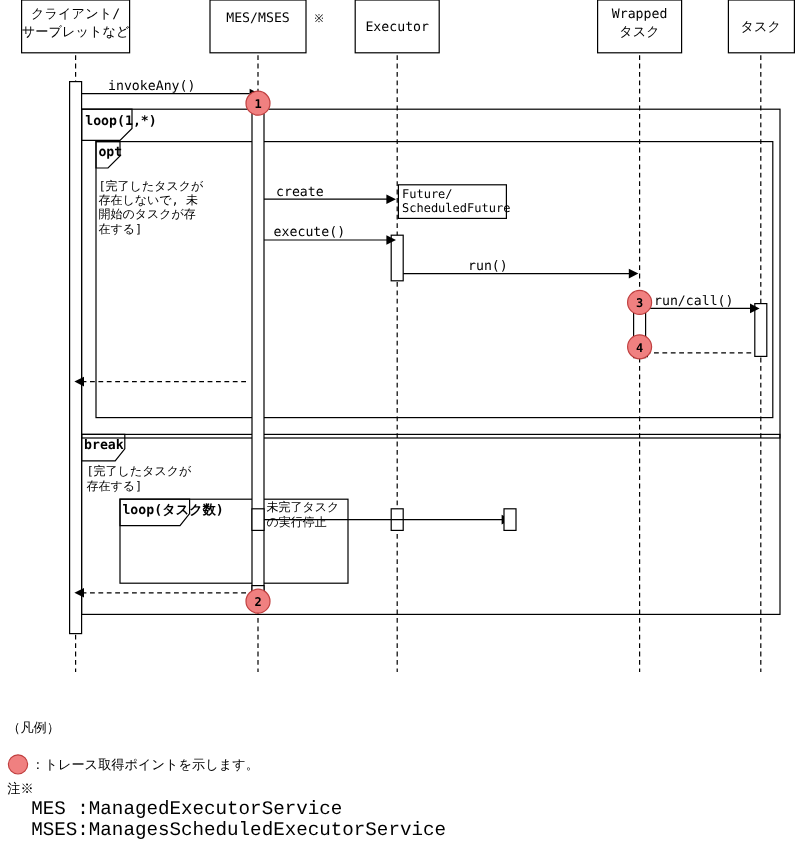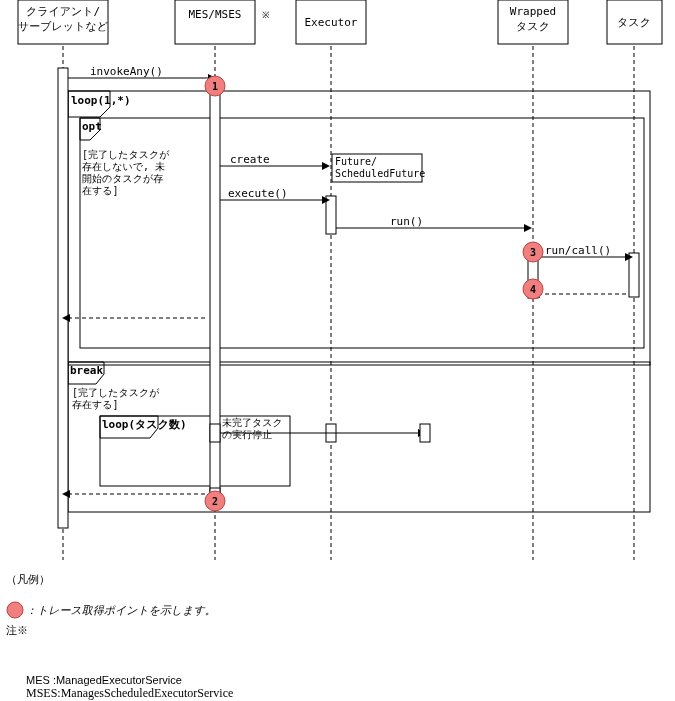--- a/index.html
+++ b/index.html
@@ -152,24 +152,24 @@
   <text x="533" y="15" font-family="monospace" font-size="11" text-anchor="middle">Wrapped</text>
   <text x="533" y="30" font-family="monospace" font-size="11" text-anchor="middle">タスク</text>
 
   <rect x="607" y="0" width="55" height="44" fill="white" stroke="#000" stroke-width="1"></rect>
   <text x="634" y="26" font-family="monospace" font-size="11" text-anchor="middle">タスク</text>
 
 </svg>
 
 <div style="position:absolute; bottom:0; left:6px; width:660px;">
   <div style="font-family:monospace;font-size:11px;margin-bottom:14px;">（凡例）</div>
-  <div style="display:flex;align-items:center;margin-bottom:4px;font-style:italic;">
+  <div style="display:flex;align-items:center;margin-bottom:4px;">
     <svg width="18" height="18" style="margin-right:2px;">
       <circle cx="9" cy="9" r="8" fill="#f08080" stroke="#c04040" stroke-width="1"></circle>
     </svg>
     <span style="font-family:monospace;font-size:11px;">：トレース取得ポイントを示します。</span>
   </div>
   <div style="font-family:monospace;font-size:11px;">注※</div>
-  <div style="font-family:Liberation Sans, sans-serif;font-size:11px;padding-left:20px;margin-top:36px;">MES  :ManagedExecutorService</div>
-  <div style="font-family:Liberation Serif, serif;font-size:12px;padding-left:20px;">MSES:ManagesScheduledExecutorService</div>
+  <div style="font-family:Liberation Mono, monospace;font-size:16px;padding-left:20px;">MES  :ManagedExecutorService</div>
+  <div style="font-family:Liberation Mono, monospace;font-size:16px;padding-left:20px;">MSES:ManagesScheduledExecutorService</div>
 </div>
 
 </div>
 
 </body></html>

